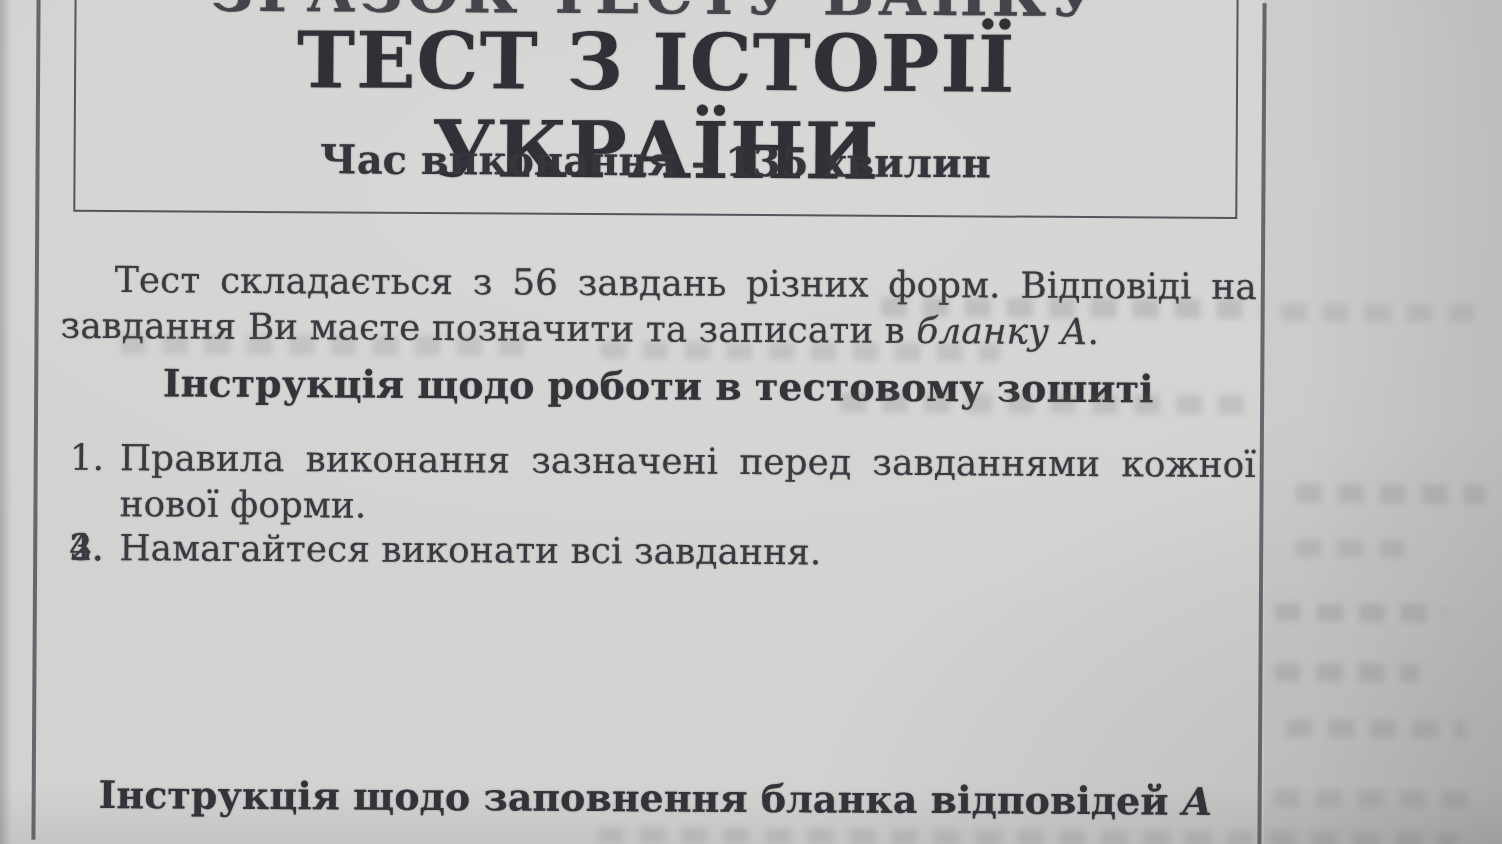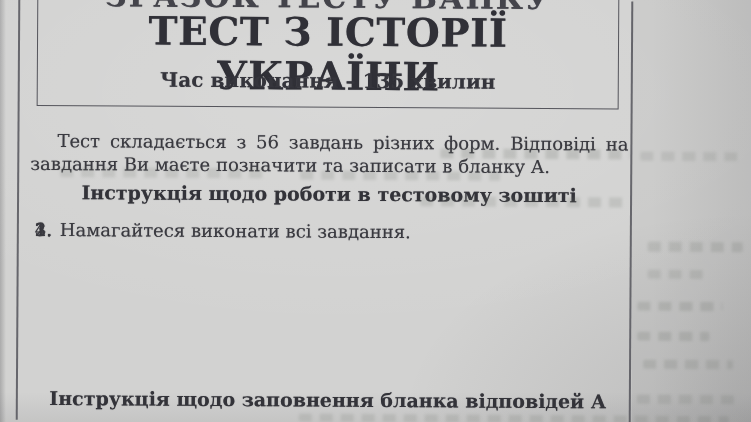--- a/index.html
+++ b/index.html
@@ -28,21 +28,21 @@
   .clip-strip span{position:relative;display:inline-block;top:-16px;font-size:30px;line-height:30px;font-weight:bold;letter-spacing:2px;color:#44444b;}
   .doc-title{position:absolute;left:0;right:0;top:13px;text-align:center;font-weight:bold;font-size:39px;line-height:44px;letter-spacing:.5px;color:#303037;}
   .time-line{position:absolute;left:0;right:0;top:72px;text-align:center;font-weight:bold;font-size:20px;color:#35353c;}
   .para{position:absolute;left:30px;top:114px;width:598px;font-size:18px;line-height:22.5px;text-align:justify;text-indent:27px;}
   .h-center{position:absolute;left:30px;width:598px;text-align:center;font-weight:bold;font-size:19px;color:#333339;}
   .h1{top:183px;}
   .h2{top:389px;}
   .list{position:absolute;left:30px;top:221px;width:598px;font-size:18px;line-height:22.6px;}
   .li{position:relative;padding-left:30px;text-align:justify;}
   .li .num{position:absolute;left:5px;top:0;text-align:left;}
-  .it{}
+  .it{font-style:italic;}
   .sm{position:absolute;border-radius:2px;
       background:repeating-linear-gradient(90deg, rgba(98,104,96,.75) 0 13px, rgba(98,104,96,0) 13px 21px);
       filter:blur(1.6px);opacity:.26;pointer-events:none;}
   .right-margin-shade{position:absolute;left:632px;right:0;top:0;bottom:0;background:rgba(60,60,66,.05);pointer-events:none;}
 </style>
 </head>
 <body>
 
 <div class="photo">
   <div class="tilt">
@@ -58,20 +58,21 @@
       <div class="time-line ink">Час виконання – 135 хвилин</div>
     </div>
 
     <p class="para ink"><span>Тест складається з 56 завдань різних форм. Відповіді на завдання Ви маєте позначити та записати в </span><span class="it">бланку А</span><span>.</span></p>
 
     <div class="h-center h1 ink">Інструкція щодо роботи в тестовому зошиті</div>
 
     <div class="list">
       <div class="li ink">
         <span class="num">1.</span>
+        <span>Правила виконання зазначені перед завданнями кожної нової форми.</span>
       </div>
       <div class="li ink">
         <span class="num">2.</span>
       </div>
       <div class="li ink">
         <span class="num">3.</span>
       </div>
       <div class="li ink">
         <span class="num">4.</span>
         <span>Намагайтеся виконати всі завдання.</span>

